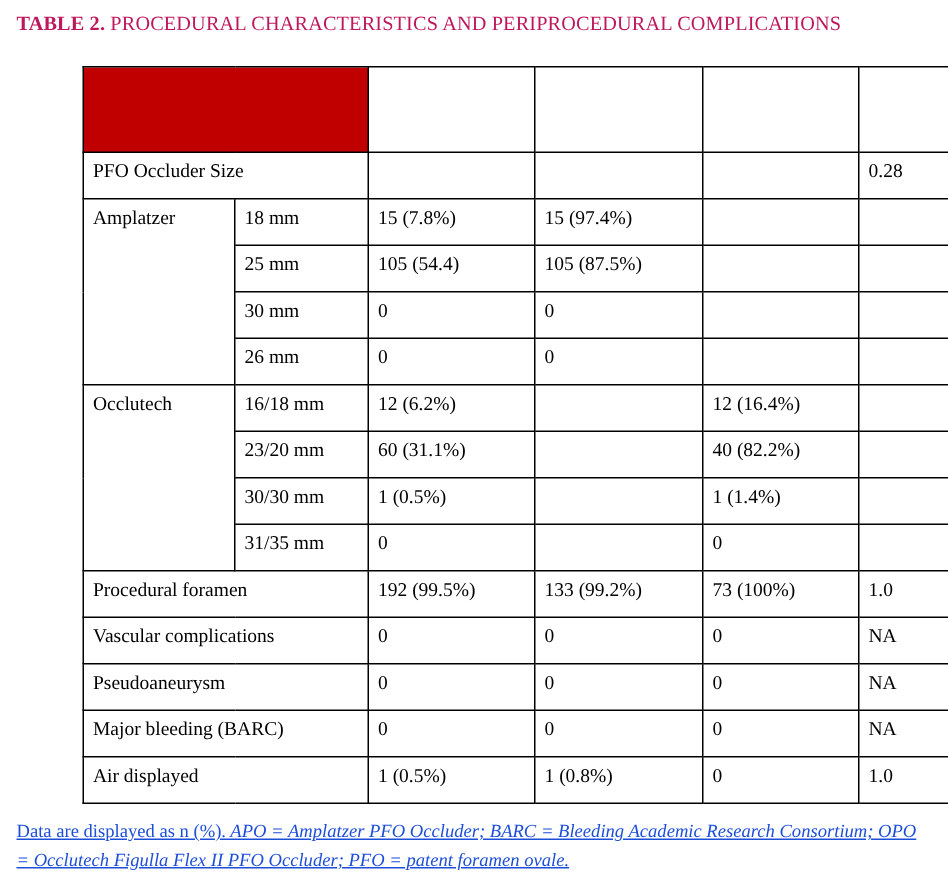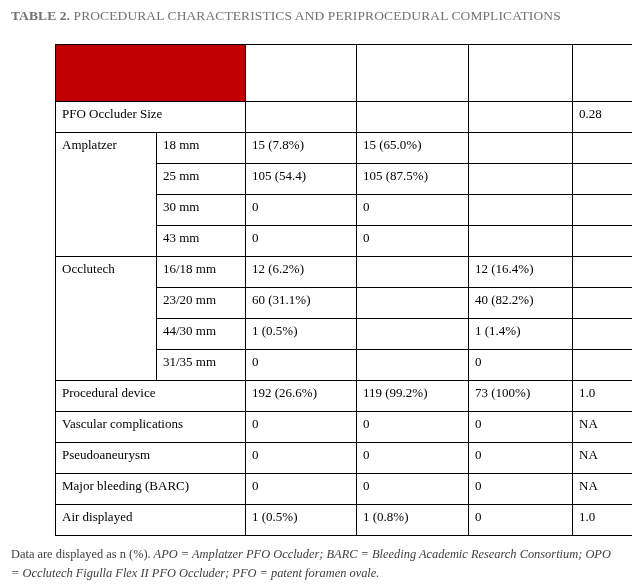--- a/index.html
+++ b/index.html
@@ -22,21 +22,21 @@
 
   
   .table-title {
     position: absolute;
     left: 11px;
     top: 6px;
     width: 600px;
     font-size: 13.5px;
     line-height: 20px;
     letter-spacing: 0.1px;
-    color: #737373;
+    color: #be185d;
   }
   .table-title .label {
     font-weight: bold;
   }
 
   
   .tbl-wrap {
     position: absolute;
     left: 11px;
     top: 44px;
@@ -91,21 +91,22 @@
   .grouplabel { padding-left: 8px; margin-top: 16px; }
 
   
   .footnote {
     position: absolute;
     left: 11px;
     top: 545px;
     width: 610px;
     font-size: 12.4px;
     line-height: 19px;
-    color: #404040;
+    color: #1d4ed8;
+    text-decoration: underline;
   }
   .footnote .plain { font-style: normal; }
   .footnote .ital  { font-style: italic; }
 </style>
 </head>
 <body>
 
 <div class="page">
 
   <div class="table-title">
@@ -147,40 +148,40 @@
             <td colspan="2" class="rowlabel">PFO Occluder Size</td>
             <td class="cellpad"></td>
             <td class="cellpad"></td>
             <td class="cellpad"></td>
             <td class="cellpad">0.28</td>
           </tr>
           <tr>
             <td rowspan="4" class="grouplabel">Amplatzer</td>
             <td class="cellpad">18 mm</td>
             <td class="cellpad">15 (7.8%)</td>
-            <td class="cellpad">15 (65.0%)</td>
+            <td class="cellpad">15 (97.4%)</td>
             <td class="cellpad"></td>
             <td class="cellpad"></td>
           </tr>
           <tr>
             <td class="cellpad">25 mm</td>
             <td class="cellpad">105 (54.4)</td>
             <td class="cellpad">105 (87.5%)</td>
             <td class="cellpad"></td>
             <td class="cellpad"></td>
           </tr>
           <tr>
             <td class="cellpad">30 mm</td>
             <td class="cellpad">0</td>
             <td class="cellpad">0</td>
             <td class="cellpad"></td>
             <td class="cellpad"></td>
           </tr>
           <tr>
-            <td class="cellpad">43 mm</td>
+            <td class="cellpad">26 mm</td>
             <td class="cellpad">0</td>
             <td class="cellpad">0</td>
             <td class="cellpad"></td>
             <td class="cellpad"></td>
           </tr>
           <tr>
             <td rowspan="4" class="grouplabel">Occlutech</td>
             <td class="cellpad">16/18 mm</td>
             <td class="cellpad">12 (6.2%)</td>
             <td class="cellpad"></td>
@@ -188,37 +189,37 @@
             <td class="cellpad"></td>
           </tr>
           <tr>
             <td class="cellpad">23/20 mm</td>
             <td class="cellpad">60 (31.1%)</td>
             <td class="cellpad"></td>
             <td class="cellpad">40 (82.2%)</td>
             <td class="cellpad"></td>
           </tr>
           <tr>
-            <td class="cellpad">44/30 mm</td>
+            <td class="cellpad">30/30 mm</td>
             <td class="cellpad">1 (0.5%)</td>
             <td class="cellpad"></td>
             <td class="cellpad">1 (1.4%)</td>
             <td class="cellpad"></td>
           </tr>
           <tr>
             <td class="cellpad">31/35 mm</td>
             <td class="cellpad">0</td>
             <td class="cellpad"></td>
             <td class="cellpad">0</td>
             <td class="cellpad"></td>
           </tr>
           <tr>
-            <td colspan="2" class="rowlabel">Procedural device</td>
-            <td class="cellpad">192 (26.6%)</td>
-            <td class="cellpad">119 (99.2%)</td>
+            <td colspan="2" class="rowlabel">Procedural foramen</td>
+            <td class="cellpad">192 (99.5%)</td>
+            <td class="cellpad">133 (99.2%)</td>
             <td class="cellpad">73 (100%)</td>
             <td class="cellpad">1.0</td>
           </tr>
           <tr>
             <td colspan="2" class="rowlabel">Vascular complications</td>
             <td class="cellpad">0</td>
             <td class="cellpad">0</td>
             <td class="cellpad">0</td>
             <td class="cellpad">NA</td>
           </tr>

